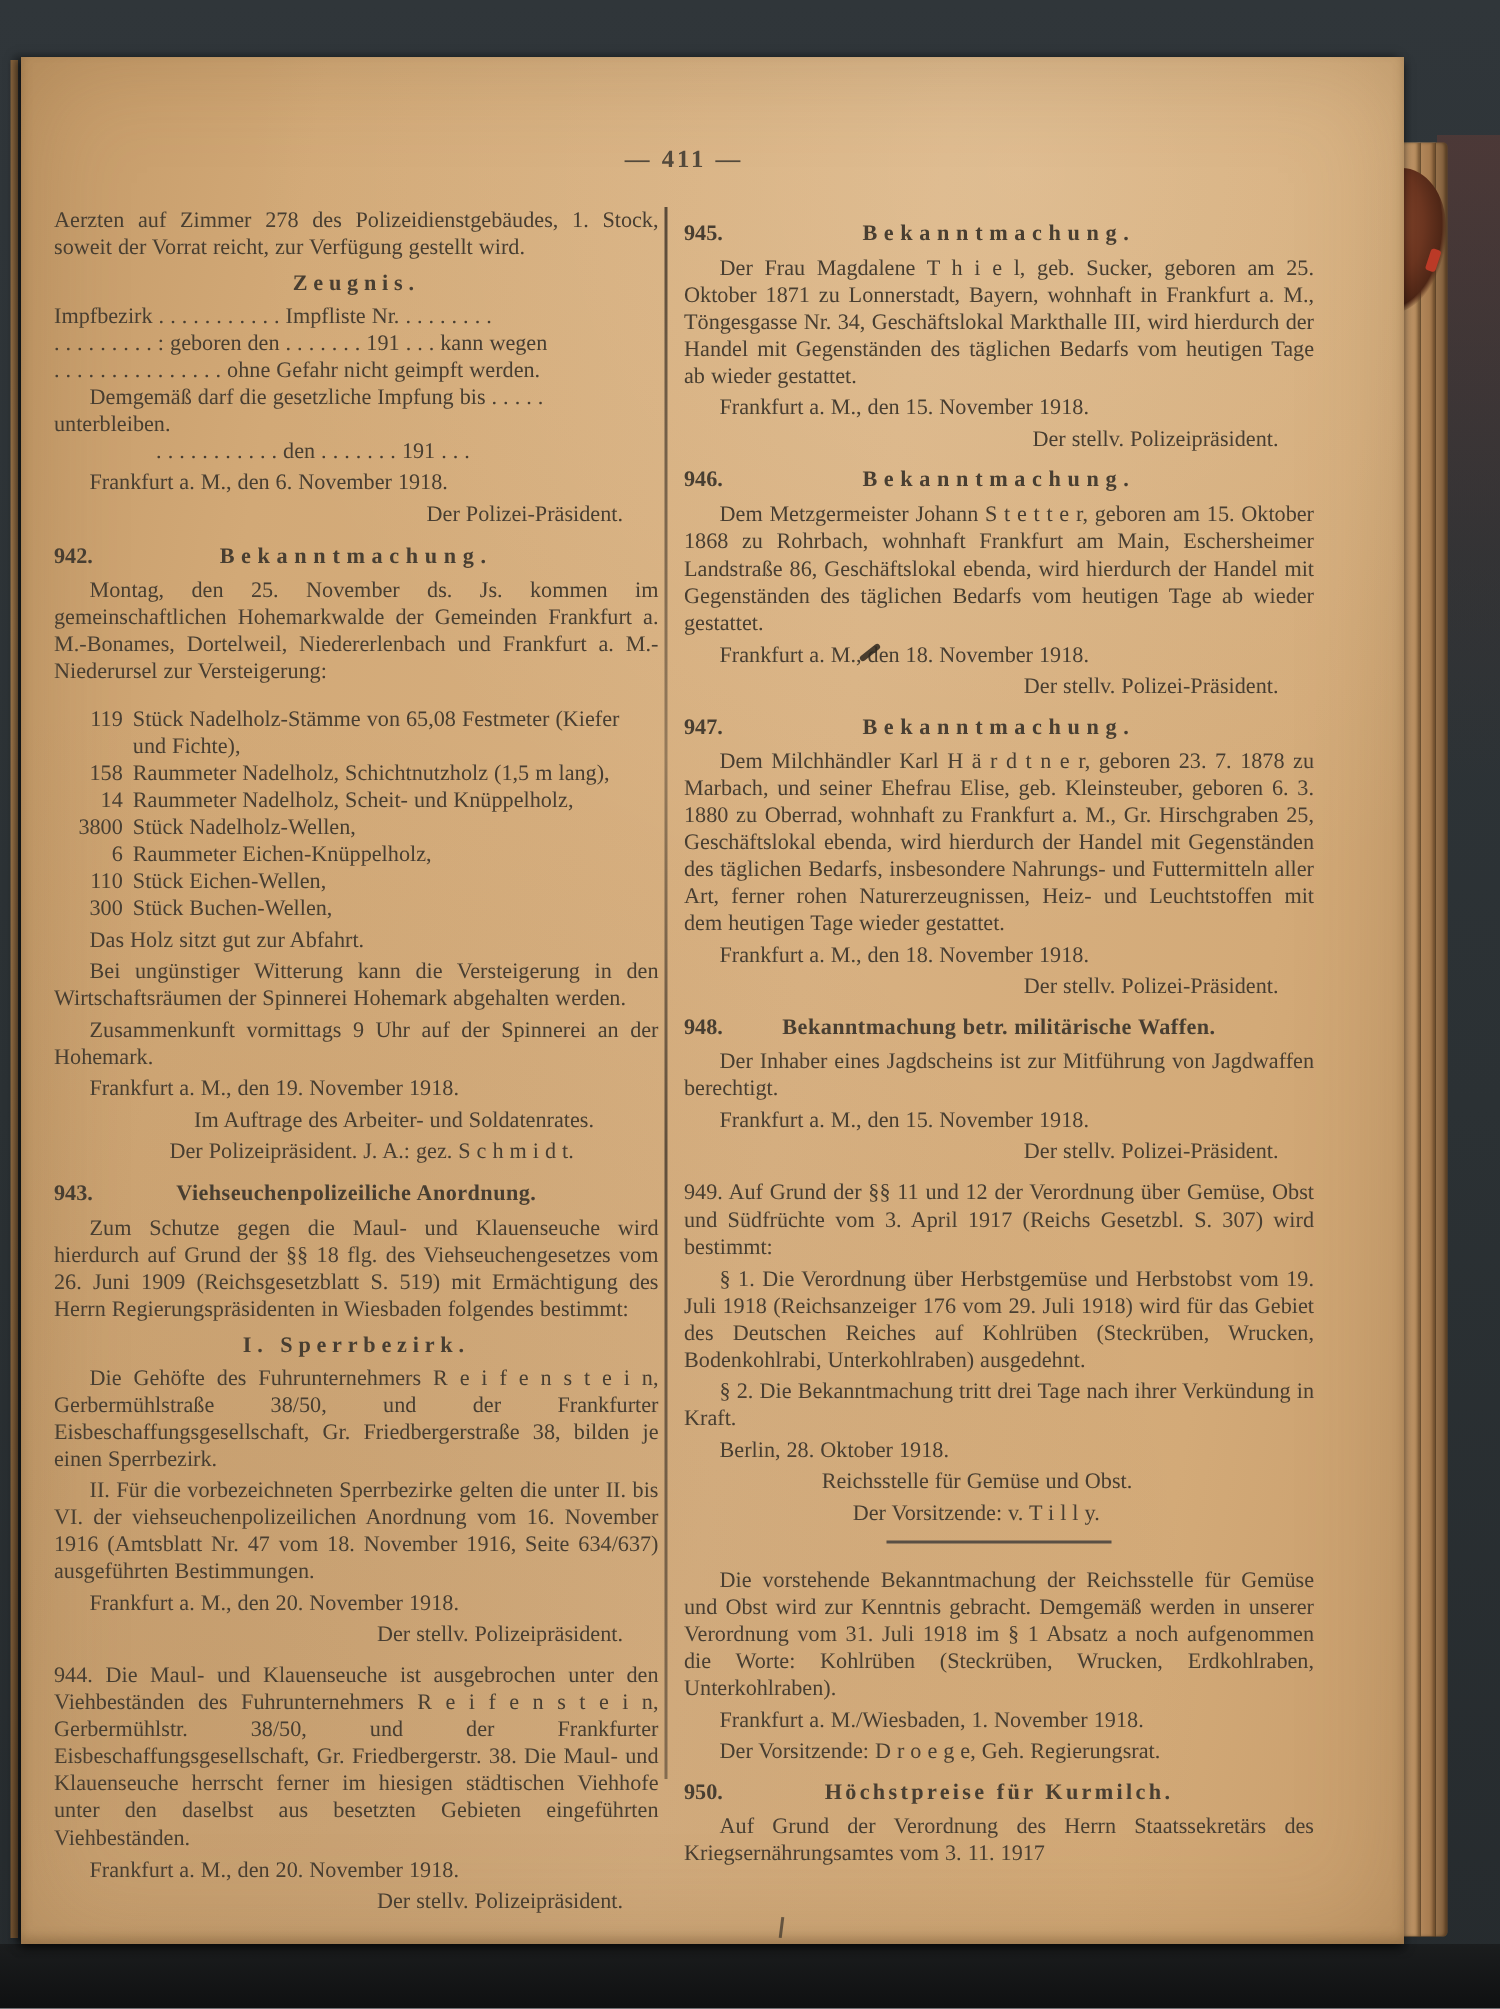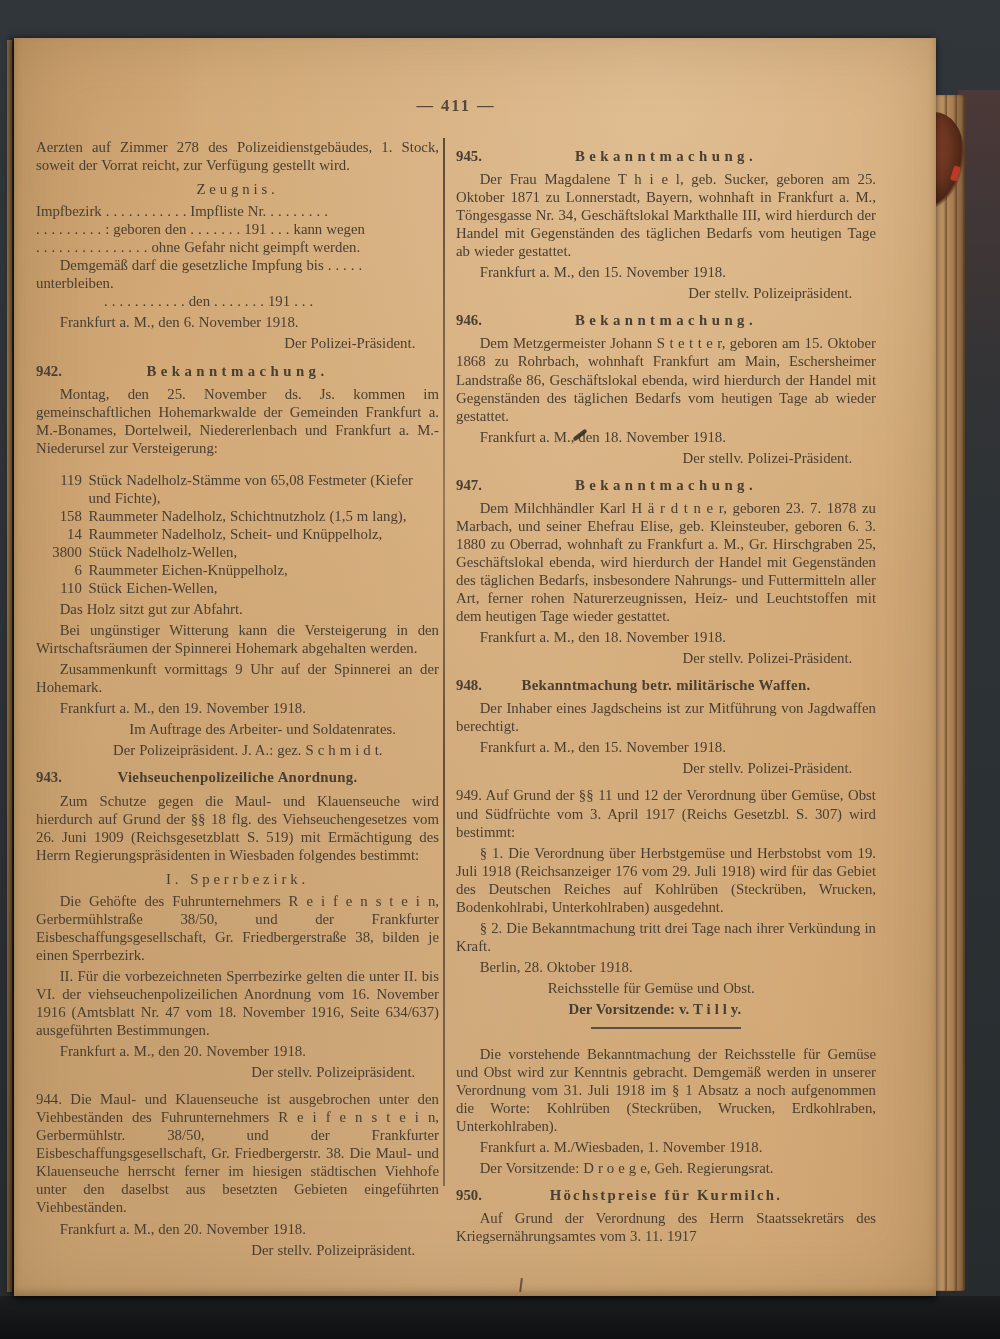--- a/index.html
+++ b/index.html
@@ -46,27 +46,27 @@
   .left{left:22px;width:403px;}
   .right{left:442px;width:420px;}
   .blk{margin:0 0 3px 0;}
   .para{text-indent:1.6em;}
   .flush{text-indent:0;}
   .heading{position:relative;text-align:center;margin:9px 0 5px;font-weight:700;}
   .h-num{position:absolute;left:0;top:0;letter-spacing:0;}
   .heading.spaced .h-title{letter-spacing:.30em;}
   .heading.bold .h-title{letter-spacing:.02em;}
   .heading.boldspaced .h-title{letter-spacing:.15em;}
-  .centerhead{text-align:center;font-weight:400;letter-spacing:.26em;margin:6px 0 4px;}
+  .centerhead{text-align:center;font-weight:700;letter-spacing:.26em;margin:6px 0 4px;}
   .dateline{text-indent:1.6em;text-align:left;}
   .sig{text-align:right;padding-right:1.6em;}
   .indent1{padding-left:3.4em;text-align:center;}
   .indent2{padding-left:5.2em;text-align:left;}
   .centerline1{padding-left:6.2em;text-align:left;}
-  .centerline2{padding-left:7.6em;text-align:left;font-weight:bold;}
+  .centerline2{padding-left:7.6em;text-align:left;}
   .form-line{text-align:left;white-space:nowrap;}
   .form-line.i{text-indent:1.6em;}
   .form-line.c{padding-left:4.6em;}
   .list{text-align:left;margin-top:14px;}
   .list-row{display:flex;}
   .qty{flex:0 0 3.1em;text-align:right;}
   .itext{flex:1;padding-left:.45em;}
   .rule-short{border-top:2px solid #594f44;width:150px;margin:9px auto;}
   
   .ink-mark{position:absolute;left:558px;top:395px;width:16px;height:4px;background:#2f281f;
@@ -121,20 +121,24 @@
           <span class="itext">Stück Nadelholz-Wellen,</span>
         </div>
         <div class="list-row">
           <span class="qty">6</span>
           <span class="itext">Raummeter Eichen-Knüppelholz,</span>
         </div>
         <div class="list-row">
           <span class="qty">110</span>
           <span class="itext">Stück Eichen-Wellen,</span>
         </div>
+        <div class="list-row">
+          <span class="qty">300</span>
+          <span class="itext">Stück Buchen-Wellen,</span>
+        </div>
       </div>
       <div class="blk para">Das Holz sitzt gut zur Abfahrt.</div>
       <div class="blk para">Bei ungünstiger Witterung kann die Versteigerung in den Wirtschaftsräumen der Spinnerei Hohemark abgehalten werden.</div>
       <div class="blk para">Zusammenkunft vormittags 9 Uhr auf der Spinnerei an der Hohemark.</div>
       <div class="blk dateline">Frankfurt a. M., den 19. November 1918.</div>
       <div class="blk indent1">Im Auftrage des Arbeiter- und Soldatenrates.</div>
       <div class="blk indent2">Der Polizeipräsident. J. A.: gez. S c h m i d t.</div>
       <div class="blk heading bold"><span class="h-num">943.</span><span class="h-title">Viehseuchenpolizeiliche Anordnung.</span></div>
       <div class="blk para">Zum Schutze gegen die Maul- und Klauenseuche wird hierdurch auf Grund der §§ 18 flg. des Viehseuchengesetzes vom 26. Juni 1909 (Reichsgesetzblatt S. 519) mit Ermächtigung des Herrn Regierungspräsidenten in Wiesbaden folgendes bestimmt:</div>
       <div class="blk centerhead">I. Sperrbezirk.</div>

